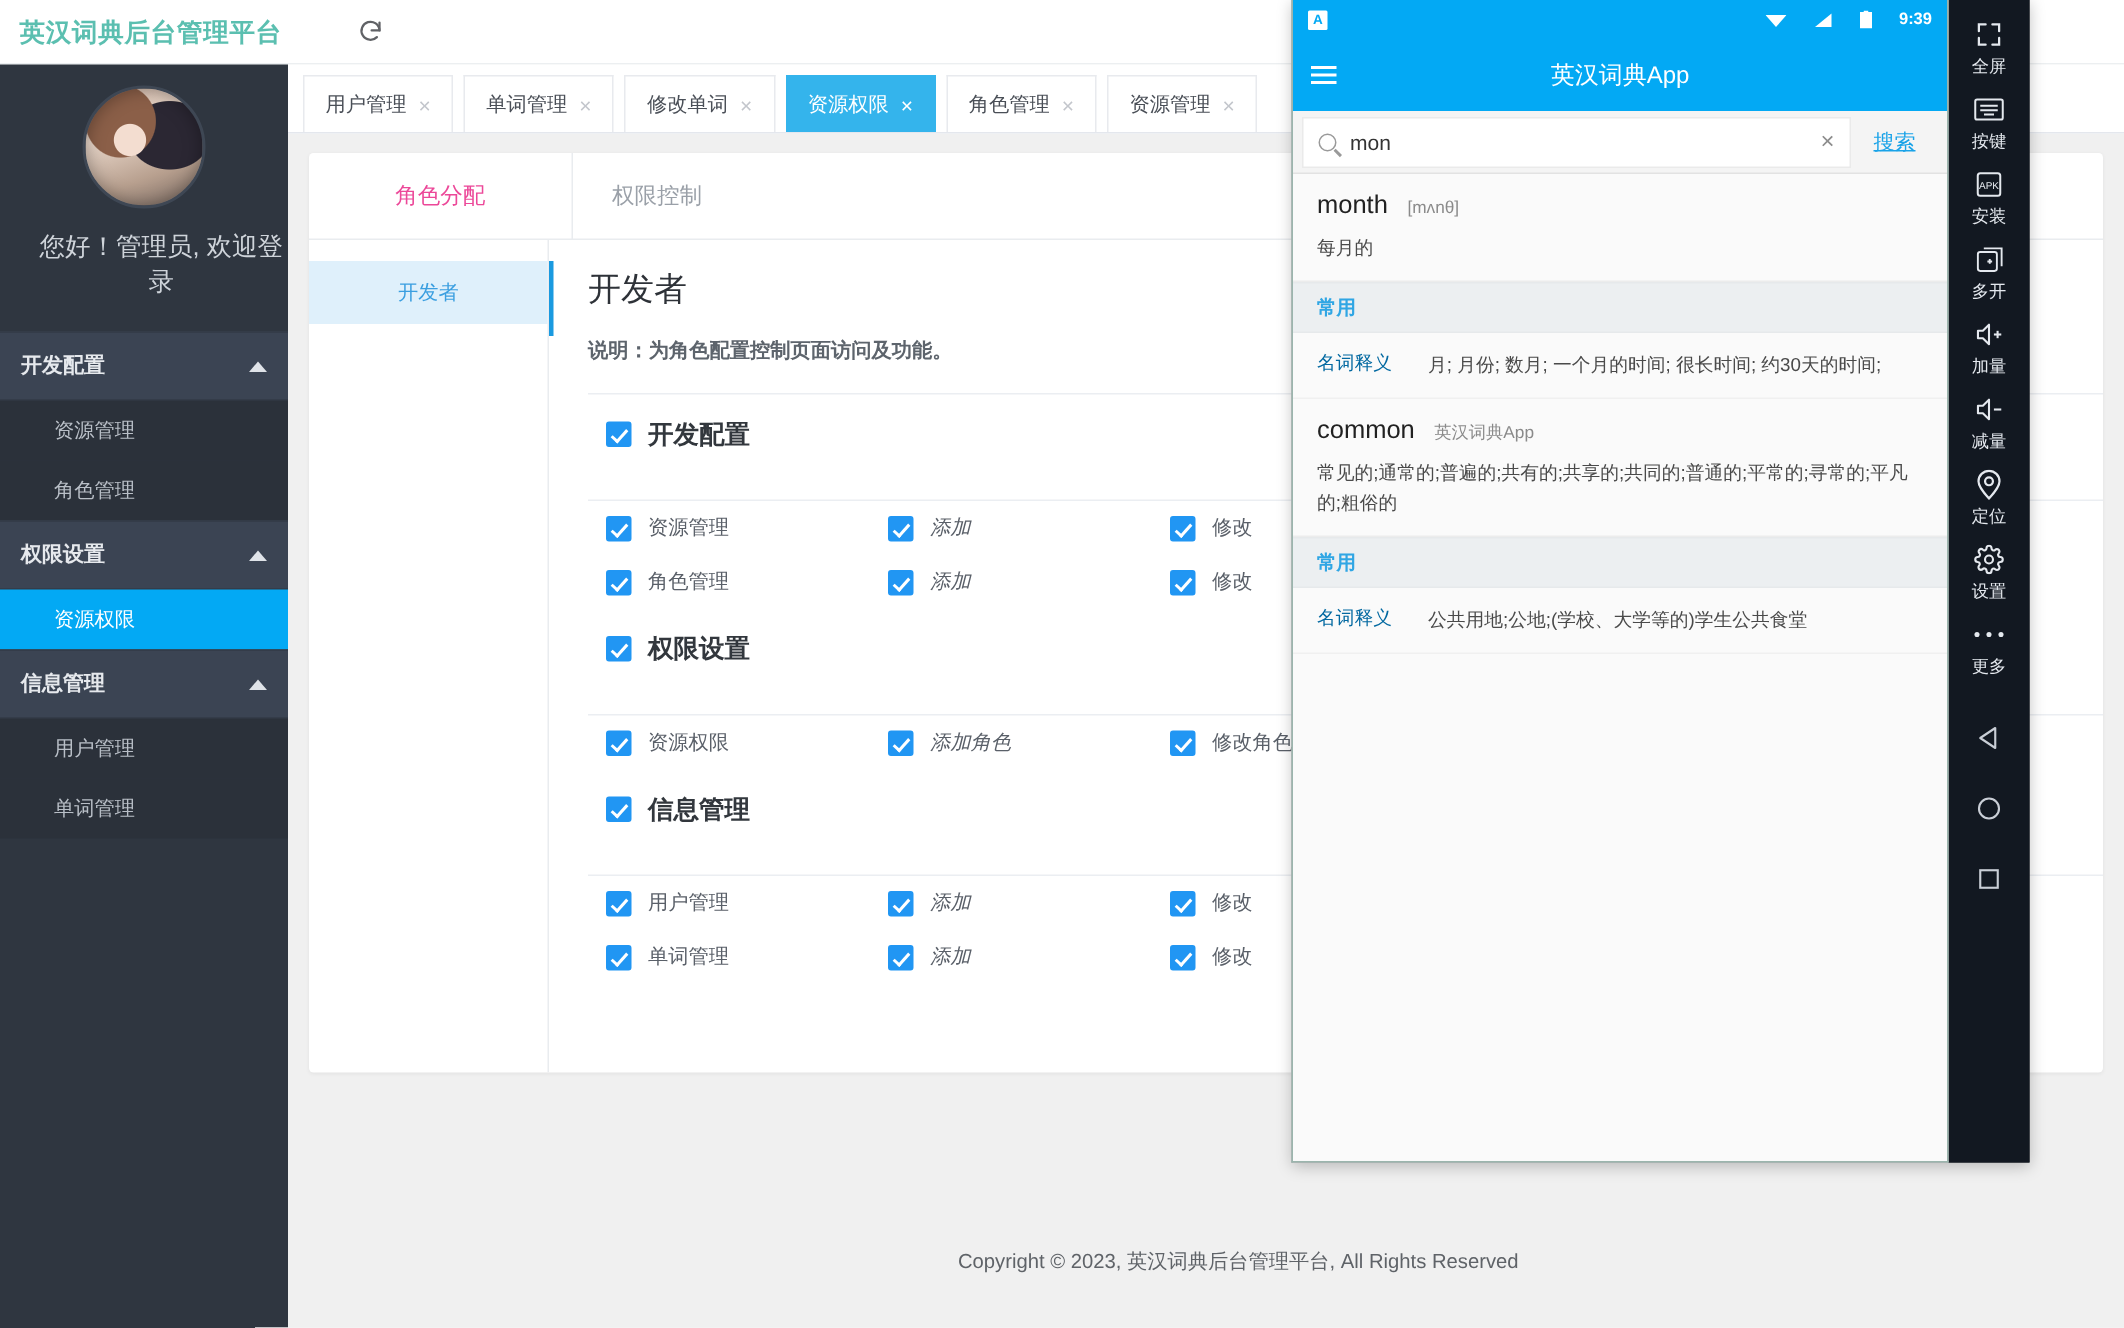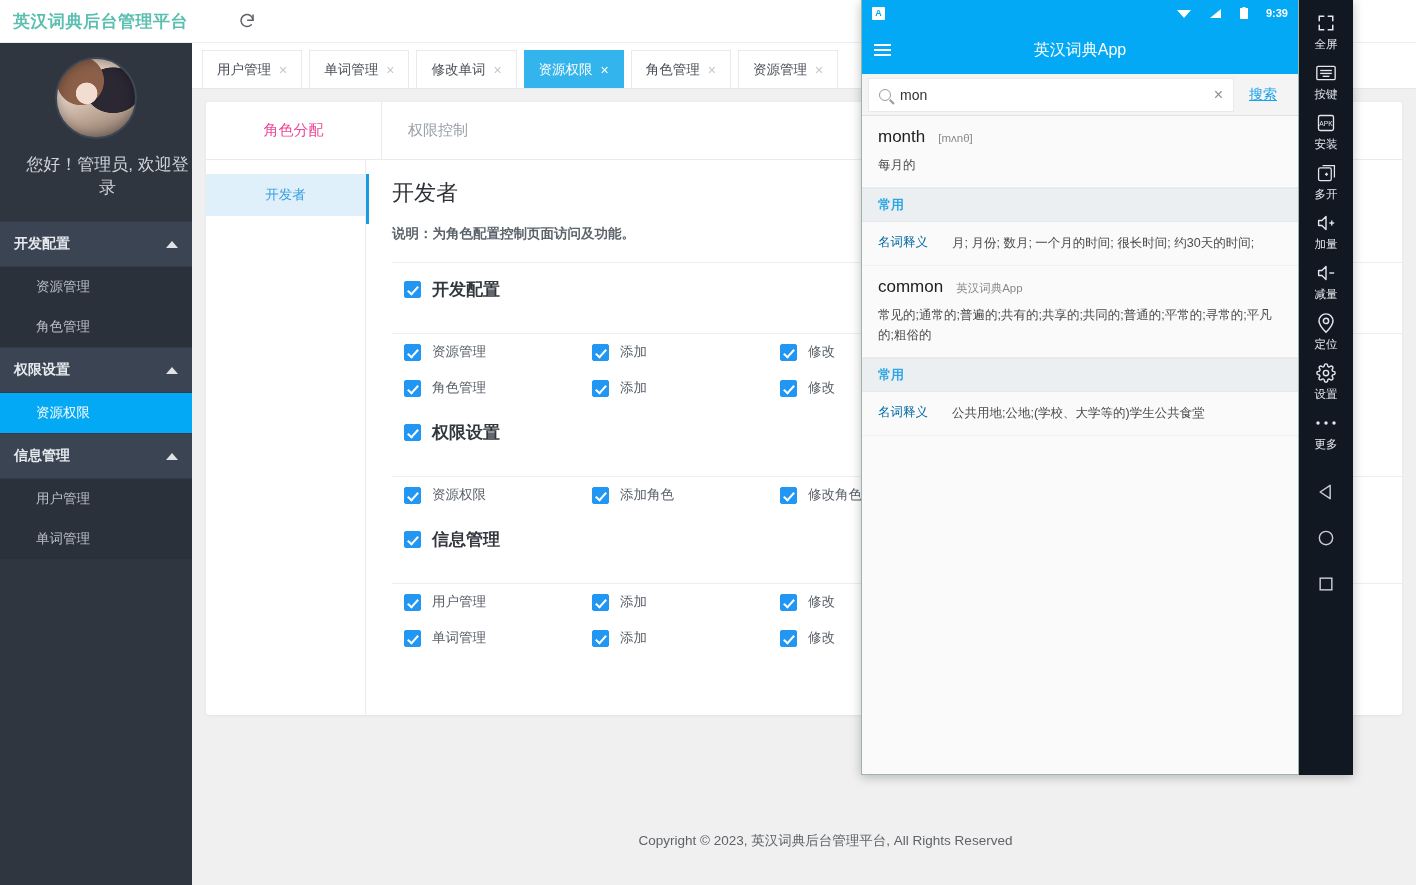--- a/index.html
+++ b/index.html
@@ -166,21 +166,21 @@
     display: flex; align-items: center; gap: 11px;
     padding: 15px 0 13px 12px;
   }
   .grp-label { font-size: 17px; font-weight: bold; color: #32373d; }
   .rows { padding-left: 12px; }
   .row {
     display: flex; align-items: center; height: 36px;
   }
   .cell { display: flex; align-items: center; gap: 11px; }
   .cell-0 { width: 188px; }
-  .cell-1 { width: 188px; }
+  .cell-1 { width: 188px; font-style: italic; }
   .cell-2 { width: 188px; }
   .cb-label { font-size: 13.5px; color: #5a6069; }
 
   .cb {
     width: 17px; height: 17px; border-radius: 2px;
     background: #2196f3; border: 1px solid #2196f3;
     position: relative; flex: 0 0 auto; cursor: pointer;
   }
   .cb::after {
     content: ""; position: absolute;

